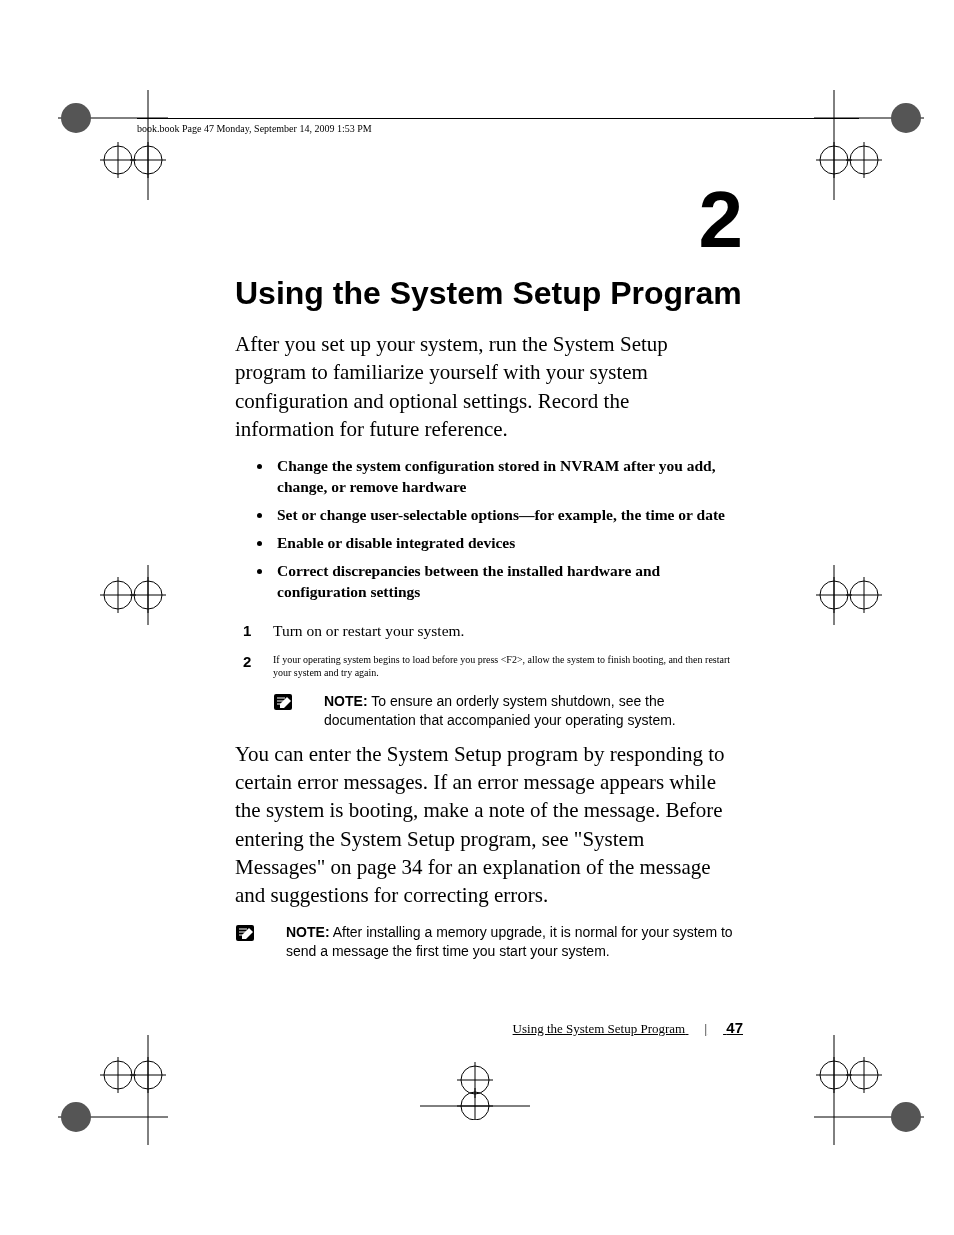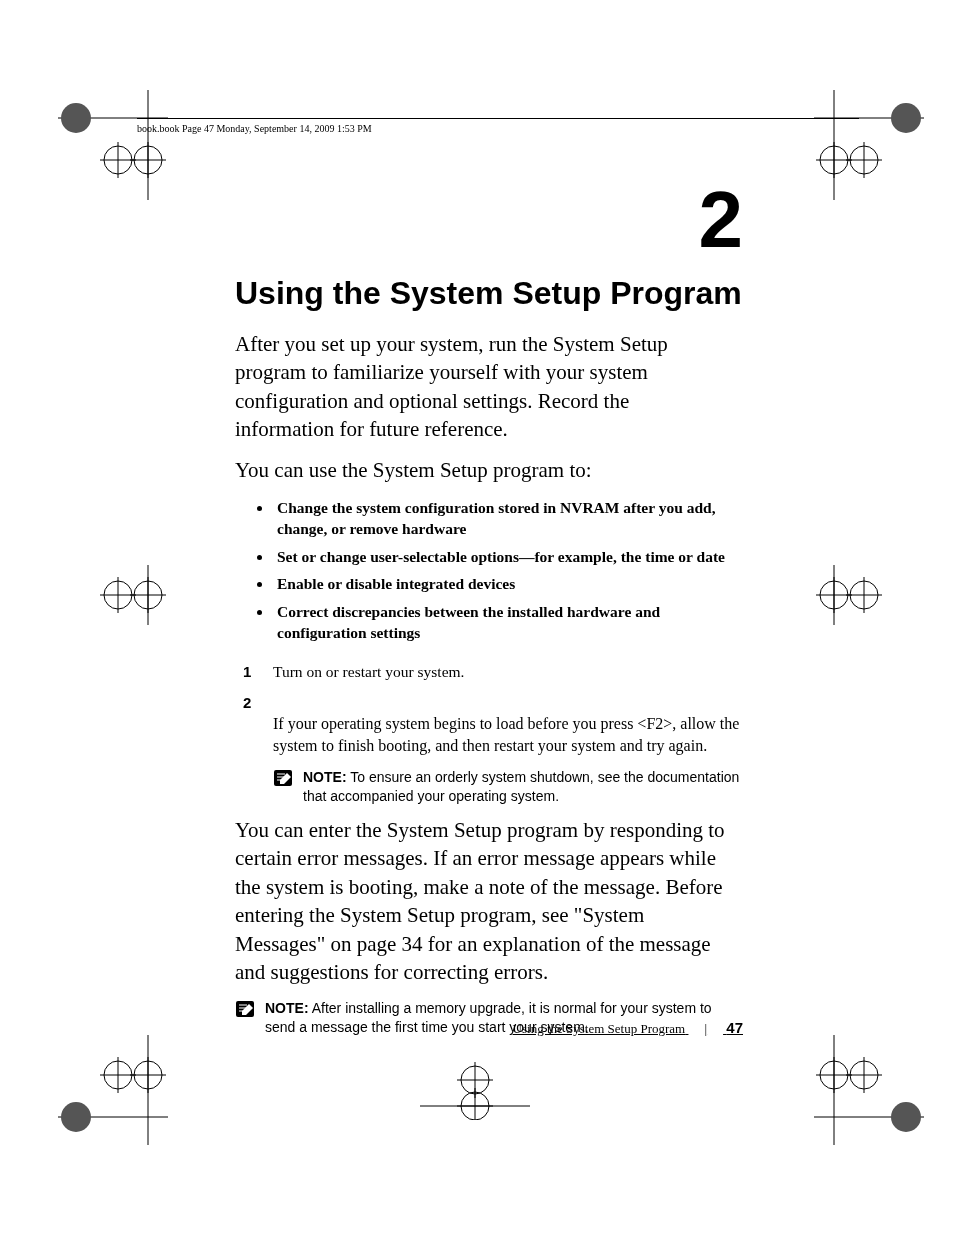--- a/index.html
+++ b/index.html
@@ -95,29 +95,30 @@
   }
   ol.steps li .num {
     position: absolute;
     left: 8px;
     top: 0;
     font-family: Arial, Helvetica, sans-serif;
     font-weight: bold;
     font-size: 15px;
   }
   .step-cont {
-    font-size: 16px;
-    line-height: 1.35;
-    margin: 30px 0 10px 38px;
+    font-size: 10px;
+    line-height: 1.35;
+    margin: 11px 0 10px 38px;
   }
 
   .note-row {
     display: flex;
     align-items: flex-start;
     margin: 12px 0 10px 0;
+    gap: 21px;
   }
   .note-row.indented {
     margin-left: 38px;
   }
   .note-icon {
     flex: 0 0 auto;
     margin-right: 10px;
     margin-top: 1px;
   }
   .note-text {
@@ -254,21 +255,20 @@
   </svg>
 </div>
 
 <div class="content">
 
   <div class="chapter-num">2</div>
 
   <h1>Using the System Setup Program</h1>
 
   <p class="body">After you set up your system, run the System Setup program to familiarize yourself with your system configuration and optional settings. Record the information for future reference.</p>
-  <p class="body">You can use the System Setup program to:</p>
 
   <ul class="bullets">
     <li>Change the system configuration stored in NVRAM after you add, change, or remove hardware</li>
     <li>Set or change user-selectable options—for example, the time or date</li>
     <li>Enable or disable integrated devices</li>
     <li>Correct discrepancies between the installed hardware and configuration settings</li>
   </ul>
 
 
   <ol class="steps">

